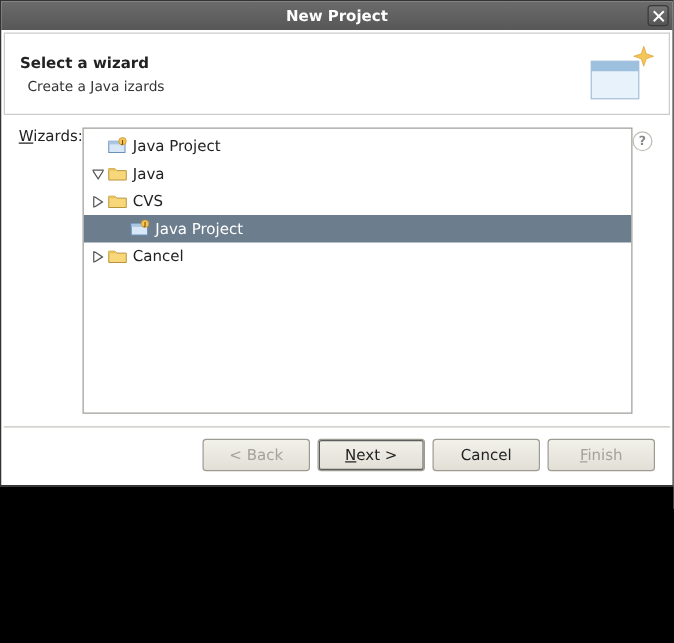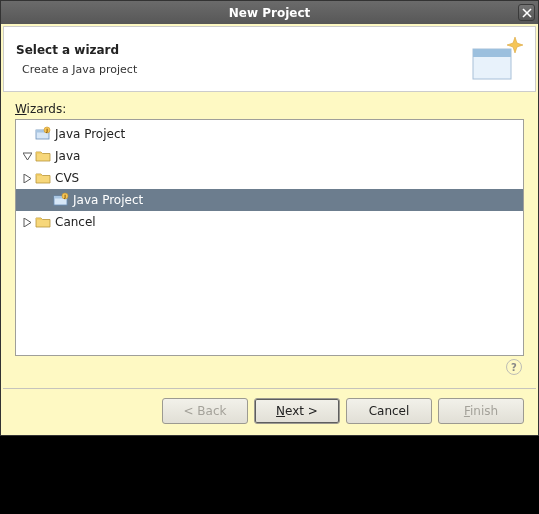--- a/index.html
+++ b/index.html
@@ -7,22 +7,22 @@
     margin: 0;
     font-family: "DejaVu Sans", "Liberation Sans", Arial, sans-serif;
     font-size: 12px;
     background: #000;
     width: 539px;
     height: 514px;
     overflow: hidden;
   }
   .window {
     width: 539px;
-    height: 436px;
-    background: #fef9c3;
+    height: 389px;
+    background: #ffffff;
     border: 1px solid #333;
     display: flex;
     flex-direction: column;
   }
   .titlebar {
     height: 23px;
     background: linear-gradient(to bottom, #6b6b6b 0%, #575757 100%);
     display: flex;
     align-items: center;
     justify-content: center;
@@ -75,21 +75,21 @@
   }
   .header-icon {
     width: 56px;
     height: 48px;
     position: relative;
   }
   .body-panel {
     flex: 1;
     padding: 10px 12px 6px 12px;
     display: flex;
-    flex-direction: column;
+    flex-direction: row;
   }
   .wizards-label {
     font-size: 12px;
     color: #222;
     margin-bottom: 3px;
   }
   .wizards-label .mnemonic { text-decoration: underline; }
   .tree {
     flex: 1;
     background: #fff;
@@ -193,21 +193,21 @@
         <line x1="9" y1="1" x2="1" y2="9" stroke="#fff" stroke-width="1.6"></line>
       </svg>
     </div>
   </div>
 
   <div class="content">
 
     <div class="header-panel">
       <div class="header-text">
         <div class="header-title">Select a wizard</div>
-        <div class="header-desc">Create a Java project</div>
+        <div class="header-desc">Create a Java izards</div>
       </div>
       <div class="header-icon">
         <svg width="56" height="48" viewBox="0 0 56 48">
           <rect x="6" y="14" width="38" height="30" fill="#e8f2fb" stroke="#a8c0d8" stroke-width="1"></rect>
           <rect x="6" y="14" width="38" height="8" fill="#9cc0de"></rect>
           <polygon points="48,2 50,8 56,10 50,12 48,18 46,12 40,10 46,8" fill="#f5c557" stroke="#d49a2a" stroke-width="0.5"></polygon>
         </svg>
       </div>
     </div>
 

